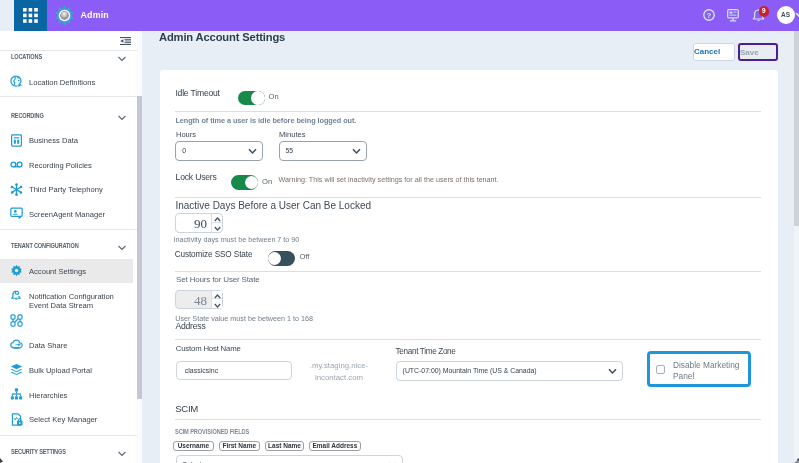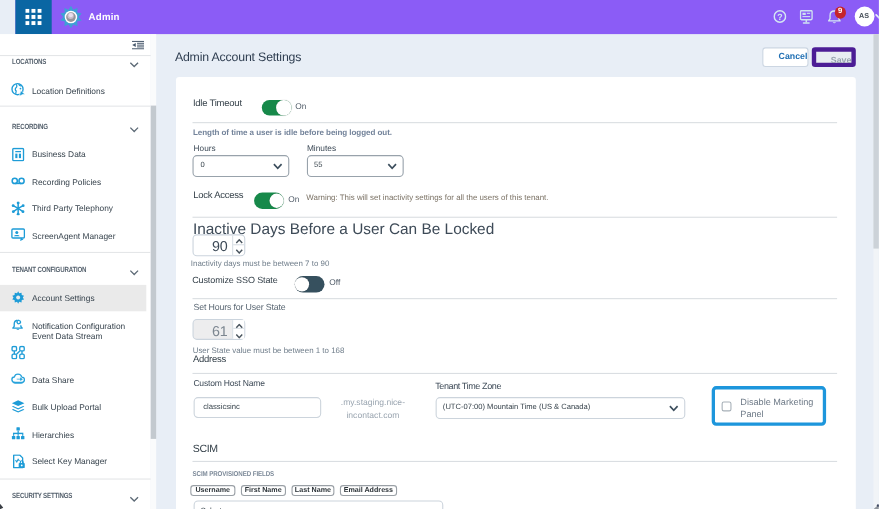--- a/index.html
+++ b/index.html
@@ -14,44 +14,44 @@
   #sidebar { position:absolute; left:0; top:31px; width:136.5px; height:432px; background:#fff; }
   #sbtrack { position:absolute; left:136.5px; top:31px; width:5.5px; height:432px; background:#fafbfc; }
   #sbthumb { position:absolute; left:137px; top:96px; width:5.3px; height:303px; background:#c3c9cf; }
   .sb-div { position:absolute; left:0; width:136.5px; height:1px; background:#e4e6e8; }
   .sb-sec { position:absolute; left:11px; font-size:6.8px; font-weight:bold; color:#56626e; letter-spacing:-0.2px; transform:scaleX(0.82); transform-origin:0 50%; }
   .sb-item { position:absolute; left:29px; font-size:7.6px; color:#39454f; white-space:nowrap; }
   .sb-ico { position:absolute; left:10px; width:13px; height:13px; }
   .sb-chev { position:absolute; left:117px; width:10px; height:10px; }
   #activebg { position:absolute; left:0; top:259px; width:132.5px; height:23.5px; background:#eaeaea; }
   
-  #title { position:absolute; left:159px; top:46px; font-size:11.2px; font-weight:normal; color:#2e3d50; letter-spacing:-0.15px; }
-  .btn { position:absolute; top:43px; height:17.5px; border-radius:3px; font-size:8px; font-weight:bold; text-align:right; line-height:16.5px; }
+  #title { position:absolute; left:159px; top:31px; font-size:11.2px; font-weight:bold; color:#2e3d50; letter-spacing:-0.15px; }
+  .btn { position:absolute; top:43px; height:17.5px; border-radius:3px; font-size:8px; font-weight:bold; text-align:left; line-height:16.5px; }
   #btn-cancel { left:693px; width:42px; background:#fff; border:1px solid #ccd6e2; color:#1f6fb3; }
-  #btn-save { left:738px; width:40px; background:#e8edf2; border:4px solid #4c1d95; color:#97a3ae; }
+  #btn-save { left:738px; width:40px; background:#e8edf2; border:2px solid #4c1d95; color:#97a3ae; }
   
   #card { position:absolute; left:159.7px; top:69.6px; width:618.6px; height:400px; background:#fff; border-radius:3px 3px 0 0; }
   .c { position:absolute; }
   .lbl-b { font-size:8.6px; font-weight:normal; color:#333f48; white-space:nowrap; letter-spacing:-0.2px; }
   .lbl { font-size:7.4px; color:#3d4a57; white-space:nowrap; }
   .hint { font-size:7.2px; color:#6f7d8a; white-space:nowrap; }
   .cdiv { position:absolute; left:175.4px; width:585.8px; height:1px; background:#dadee2; }
   
   .tog { position:absolute; width:27px; height:14.5px; border-radius:8px; }
   .tog .knob { position:absolute; top:0.5px; width:13.5px; height:13.5px; background:#fff; border-radius:50%; box-shadow:0 0 1px rgba(0,0,0,0.3); }
   .tog-on { background:#17894a; }
   .tog-on .knob { right:0; }
   .tog-off { background:#36505e; }
   .tog-off .knob { left:0; }
   .onoff { position:absolute; font-size:7.6px; color:#56616d; }
   
   .sel { position:absolute; background:#fff; border:1px solid #98a2ab; border-radius:4px; height:19.5px; font-size:6.9px; color:#333f48; line-height:18px; padding-left:6px; white-space:nowrap; }
   .sel svg { position:absolute; right:5.5px; top:6px; }
   
-  .num { position:absolute; width:48px; height:19.7px; border:1px solid #cbd4dd; border-radius:4px; background:#fff; }
+  .num { position:absolute; width:48px; height:19.7px; border:1px solid #cbd4dd; border-radius:4px; background:#fff;font-family:Liberation Serif, serif; }
   .num .val { position:absolute; right:15.3px; top:0; height:100%; line-height:19px; font-size:13px; color:#3d4a57; }
   .num .spin { position:absolute; right:0; top:0; width:11.5px; height:100%; border-left:1px solid #d9dfe5; }
   .num .spin .up { position:absolute; top:0; left:0; right:0; height:50%; border-bottom:1px solid #d9dfe5; }
   .num.dis { background:#ededee; }
   .num.dis .spin { background:#fff; }
   .num.dis .val { color:#7c8690; }
   
   .tin { position:absolute; background:#fff; border:1px solid #ccd4dc; border-radius:4px; height:18.5px; font-size:7px; color:#333f48; line-height:17px; padding-left:8px; }
   
   .chip { position:absolute; top:441.3px; height:10px; border:1px solid #9aa0a6; border-radius:3px; font-size:6.5px; font-weight:bold; color:#2c3338; line-height:8.8px; text-align:center; background:#fff; white-space:nowrap; }
@@ -289,29 +289,29 @@
   <svg width="9" height="7" viewBox="0 0 9 7">
       <path d="M1 1.2 L4.5 5 L8 1.2" fill="none" stroke="#3c4e5d" stroke-width="1.5"></path>
     </svg>
 </div>
 <div class="sel" style="left:278.5px;top:141px;width:88.5px">55
   <svg width="9" height="7" viewBox="0 0 9 7">
       <path d="M1 1.2 L4.5 5 L8 1.2" fill="none" stroke="#3c4e5d" stroke-width="1.5"></path>
     </svg>
 </div>
 
-<div class="c lbl-b" style="left:175.6px;top:171.9px">Lock Access</div>
+<div class="c lbl-b" style="left:175.6px;top:171.9px">Lock Users</div>
 <div class="tog tog-on" style="left:231px;top:175.2px">
     <div class="knob"></div>
   </div>
 <div class="onoff" style="left:262px;top:176.5px">On</div>
 <div class="c" style="left:278.5px;top:175.3px;font-size:7.2px;color:#7b7265">Warning: This will set inactivity settings for all the users of this tenant.</div>
 <div class="cdiv" style="top:196.5px"></div>
 
-<div class="c lbl" style="left:175.4px;top:199.9px;font-size:14px">Inactive Days Before a User Can Be Locked</div>
+<div class="c lbl" style="left:175.4px;top:199.9px;font-size:10px">Inactive Days Before a User Can Be Locked</div>
 <div class="num" style="left:175.4px;top:213.2px">
   <div class="val">90</div>
   <div class="spin">
       <div class="up"></div>
     <svg class="abs" style="left:2.5px;top:3px" width="7" height="5" viewBox="0 0 7 5">
         <path d="M0.8 4 L3.5 1 L6.2 4" fill="none" stroke="#4a555e" stroke-width="1.3"></path>
       </svg>
     <svg class="abs" style="left:2.5px;top:12px" width="7" height="5" viewBox="0 0 7 5">
         <path d="M0.8 1 L3.5 4 L6.2 1" fill="none" stroke="#4a555e" stroke-width="1.3"></path>
       </svg>
@@ -321,21 +321,21 @@
 
 <div class="c lbl-b" style="left:174.7px;top:249.9px;font-size:8.2px;letter-spacing:-0.1px">Customize SSO State</div>
 <div class="tog tog-off" style="left:267.9px;top:251px">
     <div class="knob"></div>
   </div>
 <div class="onoff" style="left:299.4px;top:252.4px">Off</div>
 <div class="cdiv" style="top:271.2px"></div>
 
 <div class="c lbl" style="left:176px;top:275.4px;color:#5b6874;font-size:8px;letter-spacing:-0.15px">Set Hours for User State</div>
 <div class="num dis" style="left:175.4px;top:289.5px">
-  <div class="val">61</div>
+  <div class="val">48</div>
   <div class="spin">
       <div class="up"></div>
     <svg class="abs" style="left:2.5px;top:3px" width="7" height="5" viewBox="0 0 7 5">
         <path d="M0.8 4 L3.5 1 L6.2 4" fill="none" stroke="#4a555e" stroke-width="1.3"></path>
       </svg>
     <svg class="abs" style="left:2.5px;top:12px" width="7" height="5" viewBox="0 0 7 5">
         <path d="M0.8 1 L3.5 4 L6.2 1" fill="none" stroke="#4a555e" stroke-width="1.3"></path>
       </svg>
   </div>
 </div>

